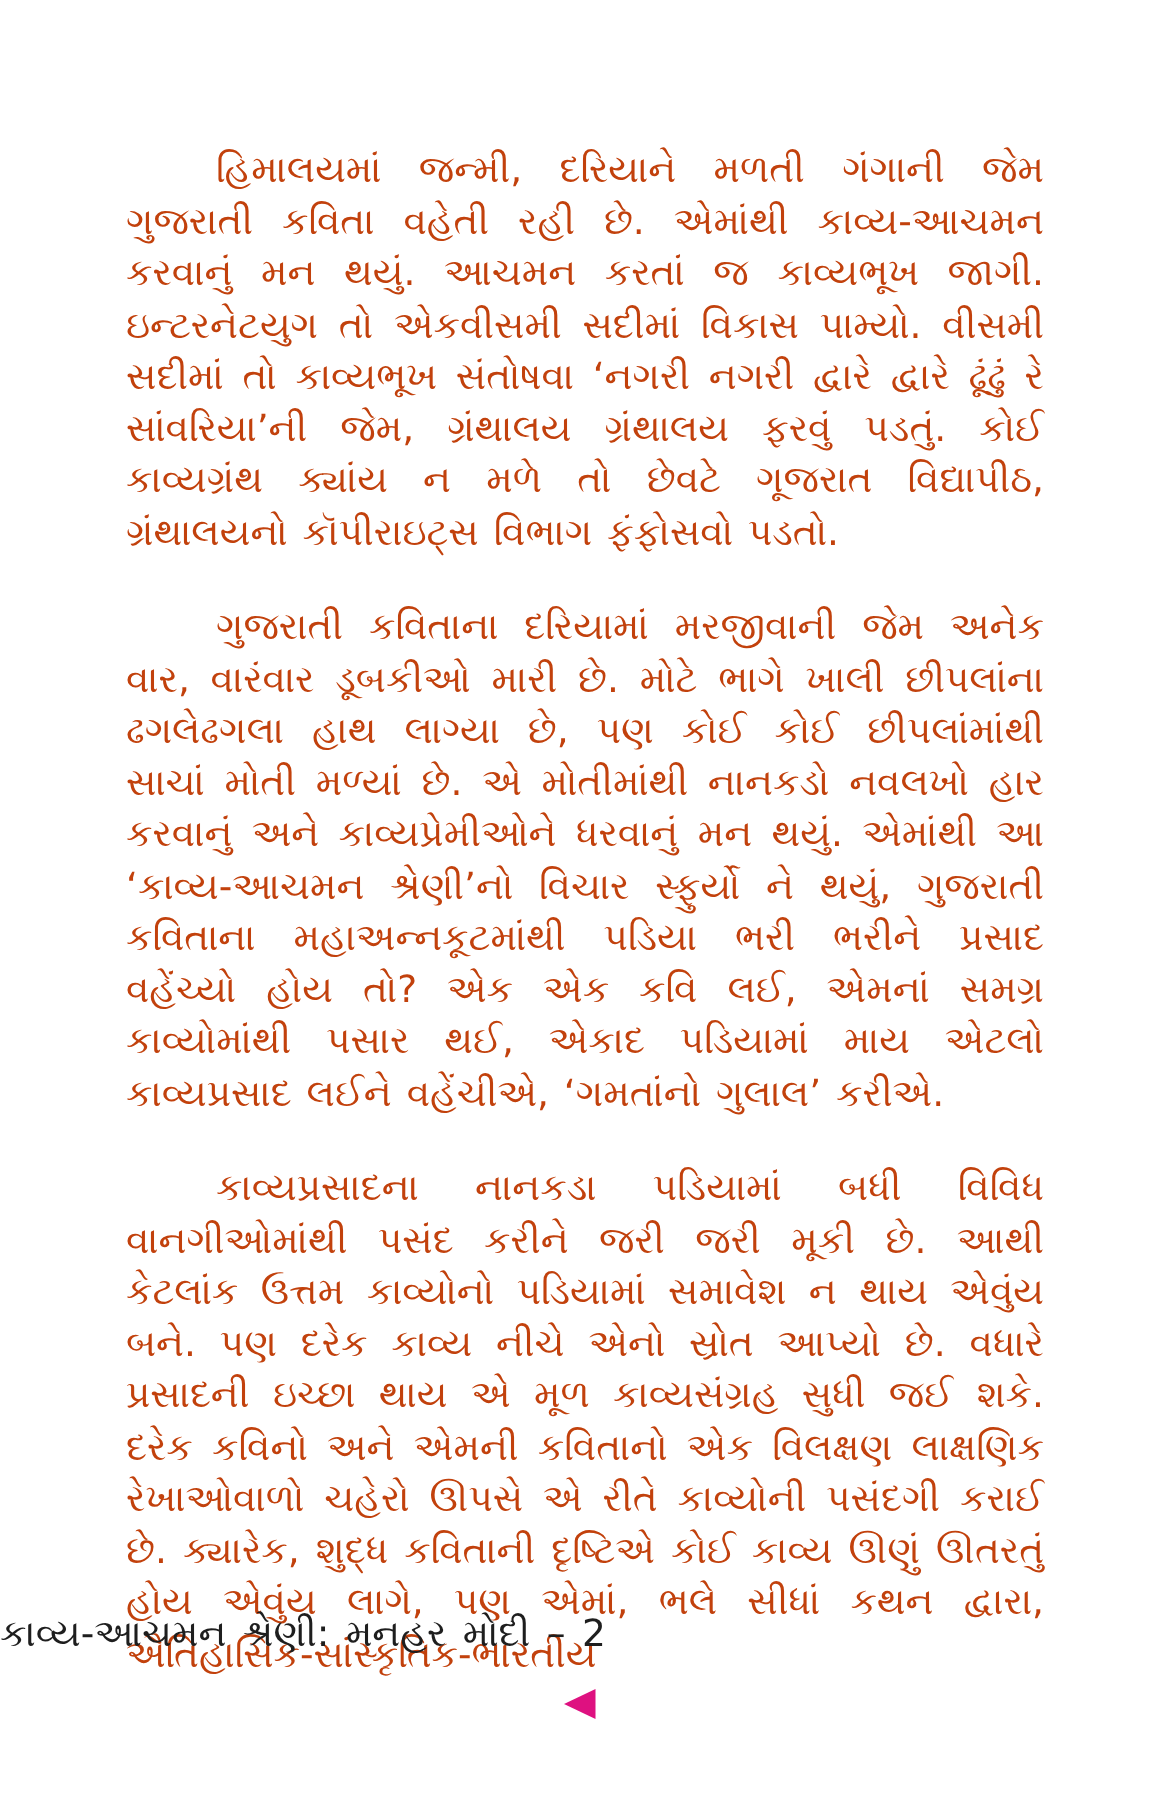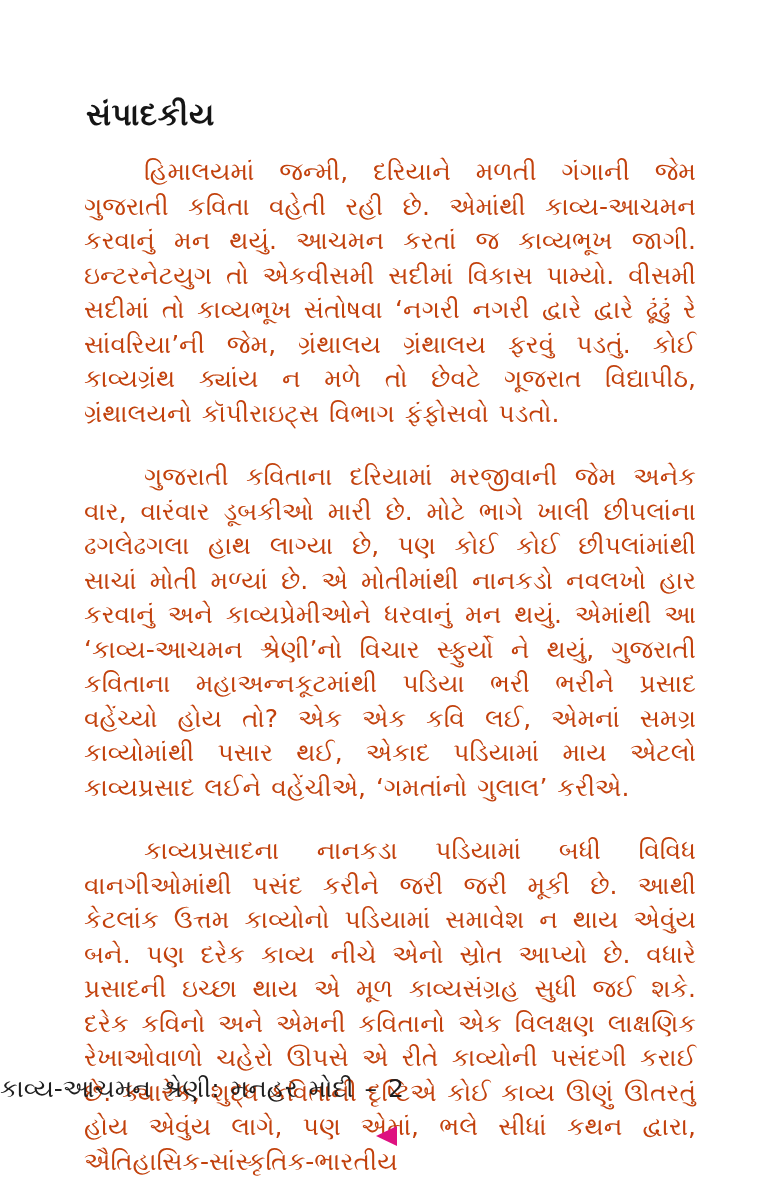--- a/index.html
+++ b/index.html
@@ -67,21 +67,20 @@
     border-bottom: 10px solid transparent;
     border-right: 21px solid #de1180; 
   }
 </style>
 </head>
 <body>
 
 <div class="page">
 
   <div class="content">
-    <h1 class="heading">સંપાદકીય</h1>
 
     <p class="body-par">હિમાલયમાં જન્મી, દરિયાને મળતી ગંગાની જેમ ગુજરાતી કવિતા વહેતી રહી છે. એમાંથી કાવ્ય-આચમન કરવાનું મન થયું. આચમન કરતાં જ કાવ્યભૂખ જાગી. ઇન્ટરનેટયુગ તો એકવીસમી સદીમાં વિકાસ પામ્યો. વીસમી સદીમાં તો કાવ્યભૂખ સંતોષવા ‘નગરી નગરી દ્વારે દ્વારે ઢૂંઢું રે સાંવરિયા’ની જેમ, ગ્રંથાલય ગ્રંથાલય ફરવું પડતું. કોઈ કાવ્યગ્રંથ ક્યાંય ન મળે તો છેવટે ગૂજરાત વિદ્યાપીઠ, ગ્રંથાલયનો કૉપીરાઇટ્સ વિભાગ ફંફોસવો પડતો.</p>
 
     <p class="body-par">ગુજરાતી કવિતાના દરિયામાં મરજીવાની જેમ અનેક વાર, વારંવાર ડૂબકીઓ મારી છે. મોટે ભાગે ખાલી છીપલાંના ઢગલેઢગલા હાથ લાગ્યા છે, પણ કોઈ કોઈ છીપલાંમાંથી સાચાં મોતી મળ્યાં છે. એ મોતીમાંથી નાનકડો નવલખો હાર કરવાનું અને કાવ્યપ્રેમીઓને ધરવાનું મન થયું. એમાંથી આ ‘કાવ્ય-આચમન શ્રેણી’નો વિચાર સ્ફુર્યો ને થયું, ગુજરાતી કવિતાના મહાઅન્નકૂટમાંથી પડિયા ભરી ભરીને પ્રસાદ વહેંચ્યો હોય તો? એક એક કવિ લઈ, એમનાં સમગ્ર કાવ્યોમાંથી પસાર થઈ, એકાદ પડિયામાં માય એટલો કાવ્યપ્રસાદ લઈને વહેંચીએ, ‘ગમતાંનો ગુલાલ’ કરીએ.</p>
 
     <p class="body-par">કાવ્યપ્રસાદના નાનકડા પડિયામાં બધી વિવિધ વાનગીઓમાંથી પસંદ કરીને જરી જરી મૂકી છે. આથી કેટલાંક ઉત્તમ કાવ્યોનો પડિયામાં સમાવેશ ન થાય એવુંય બને. પણ દરેક કાવ્ય નીચે એનો સ્રોત આપ્યો છે. વધારે પ્રસાદની ઇચ્છા થાય એ મૂળ કાવ્યસંગ્રહ સુધી જઈ શકે. દરેક કવિનો અને એમની કવિતાનો એક વિલક્ષણ લાક્ષણિક રેખાઓવાળો ચહેરો ઊપસે એ રીતે કાવ્યોની પસંદગી કરાઈ છે. ક્યારેક, શુદ્ધ કવિતાની દૃષ્ટિએ કોઈ કાવ્ય ઊણું ઊતરતું હોય એવુંય લાગે, પણ એમાં, ભલે સીધાં કથન દ્વારા, ઐતિહાસિક-સાંસ્કૃતિક-ભારતીય</p>
   </div>
 
   <div class="footer-line"><span>કાવ્ય-આચમન શ્રેણી: મનહર મોદી</span>
     <span>–</span>

